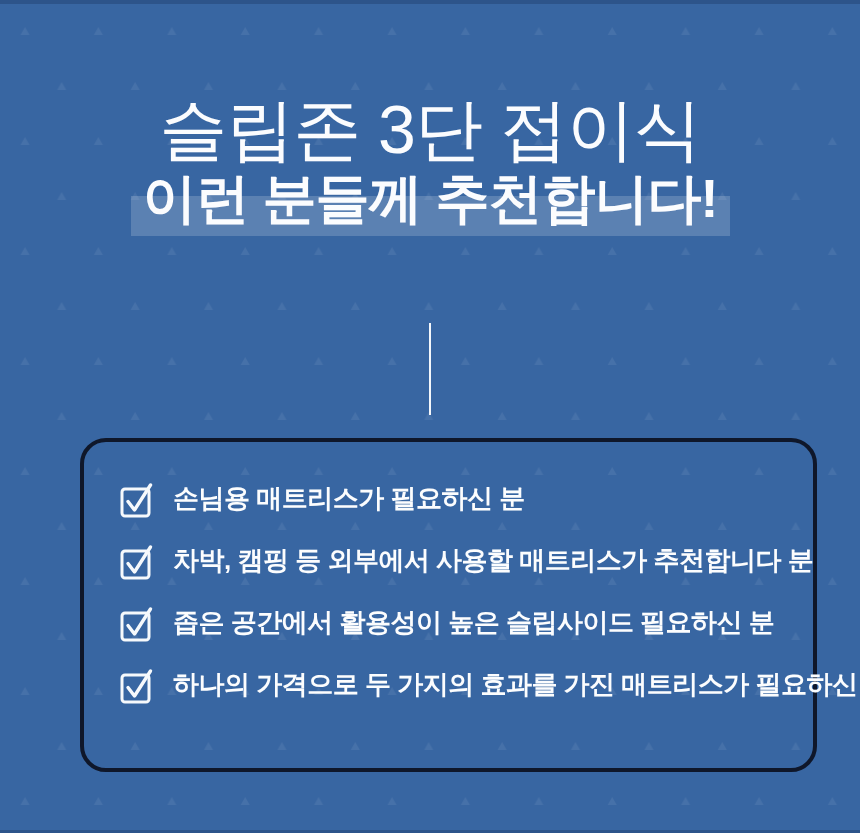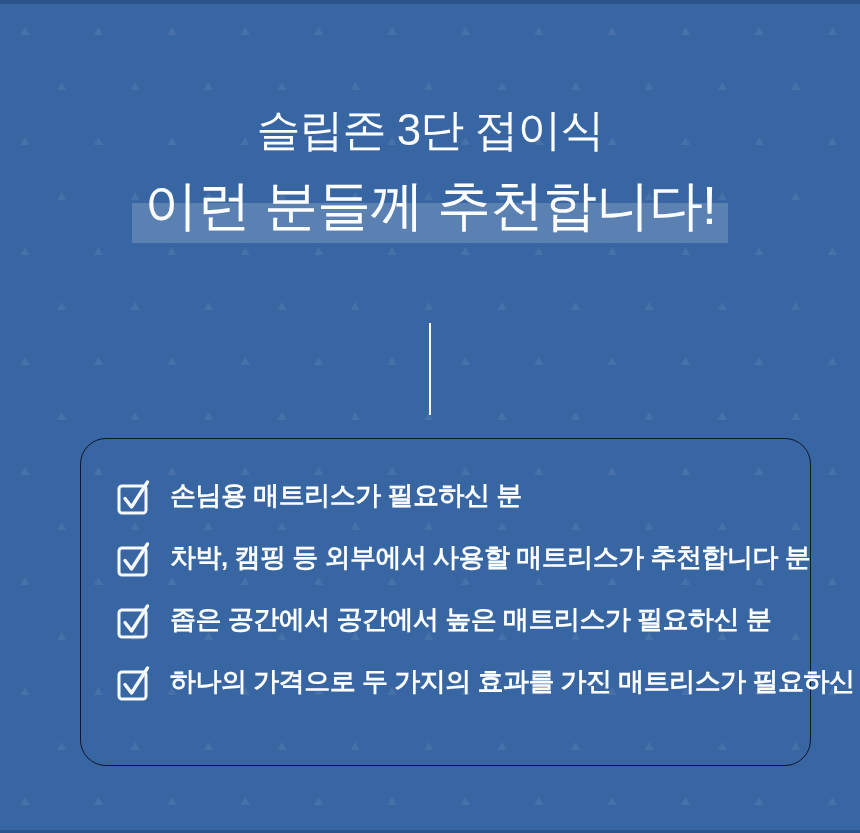--- a/index.html
+++ b/index.html
@@ -27,25 +27,25 @@
 
   
   .title {
     position: absolute; left: 0; top: 96px; width: 860px;
     z-index: 1;
     text-align: center;
     color: #fbfcfe;
     letter-spacing: -1px;
   }
   .t-light {
-    font-size: 44px; line-height: 67px; font-weight: 300;
+    font-size: 68px; line-height: 67px; font-weight: 300;
   }
   .t-bold {
-    font-size: 54px; line-height: 68px; font-weight: 400;
-    margin-top: 8px;
+    font-size: 54px; line-height: 68px; font-weight: 700;
+    margin-top: 1px;
   }
   .hl {
     position: relative; display: inline-block; padding: 0 4px;
   }
   .hl::before {
     content: ""; position: absolute; z-index: -1;
     left: -8px; right: -8px; top: 47%; bottom: -6%;
     background: rgba(255, 255, 255, 0.18);
   }
 
@@ -53,21 +53,21 @@
   .vline {
     position: absolute; left: 429px; top: 323px;
     width: 2px; height: 92px;
     background: #f4f7fb; z-index: 1;
   }
 
   
   .box {
     position: absolute; left: 80px; top: 438px;
     width: 694px; height: 300px;
-    border: 1px solid #0f172a;
+    border: 4px solid #0f172a;
     border-radius: 26px;
     z-index: 1;
     padding: 26px 0 0 35px;
     box-sizing: content-box;
   }
   .row {
     height: 62px;
     display: flex; align-items: center; gap: 16px;
   }
   .check-icon { flex: 0 0 auto; display: block; }
@@ -122,21 +122,21 @@
         <polyline points="9,21.5 15.5,30 31.5,5" fill="none" stroke="#f6f9fc" stroke-width="3.4" stroke-linecap="round" stroke-linejoin="round"></polyline>
       </svg>
       <span class="label">차박, 캠핑 등 외부에서 사용할 매트리스가 추천합니다 분</span>
     </div>
 
     <div class="row">
       <svg class="check-icon" width="38" height="38" viewBox="0 0 38 38" aria-hidden="true">
         <rect x="3" y="9" width="27" height="27" rx="3" fill="none" stroke="#f6f9fc" stroke-width="3"></rect>
         <polyline points="9,21.5 15.5,30 31.5,5" fill="none" stroke="#f6f9fc" stroke-width="3.4" stroke-linecap="round" stroke-linejoin="round"></polyline>
       </svg>
-      <span class="label">좁은 공간에서 공간에서 높은 매트리스가 필요하신 분</span>
+      <span class="label">좁은 공간에서 활용성이 높은 슬립사이드 필요하신 분</span>
     </div>
 
     <div class="row">
       <svg class="check-icon" width="38" height="38" viewBox="0 0 38 38" aria-hidden="true">
         <rect x="3" y="9" width="27" height="27" rx="3" fill="none" stroke="#f6f9fc" stroke-width="3"></rect>
         <polyline points="9,21.5 15.5,30 31.5,5" fill="none" stroke="#f6f9fc" stroke-width="3.4" stroke-linecap="round" stroke-linejoin="round"></polyline>
       </svg>
       <span class="label">하나의 가격으로 두 가지의 효과를 가진 매트리스가 필요하신 분</span>
     </div>
 

